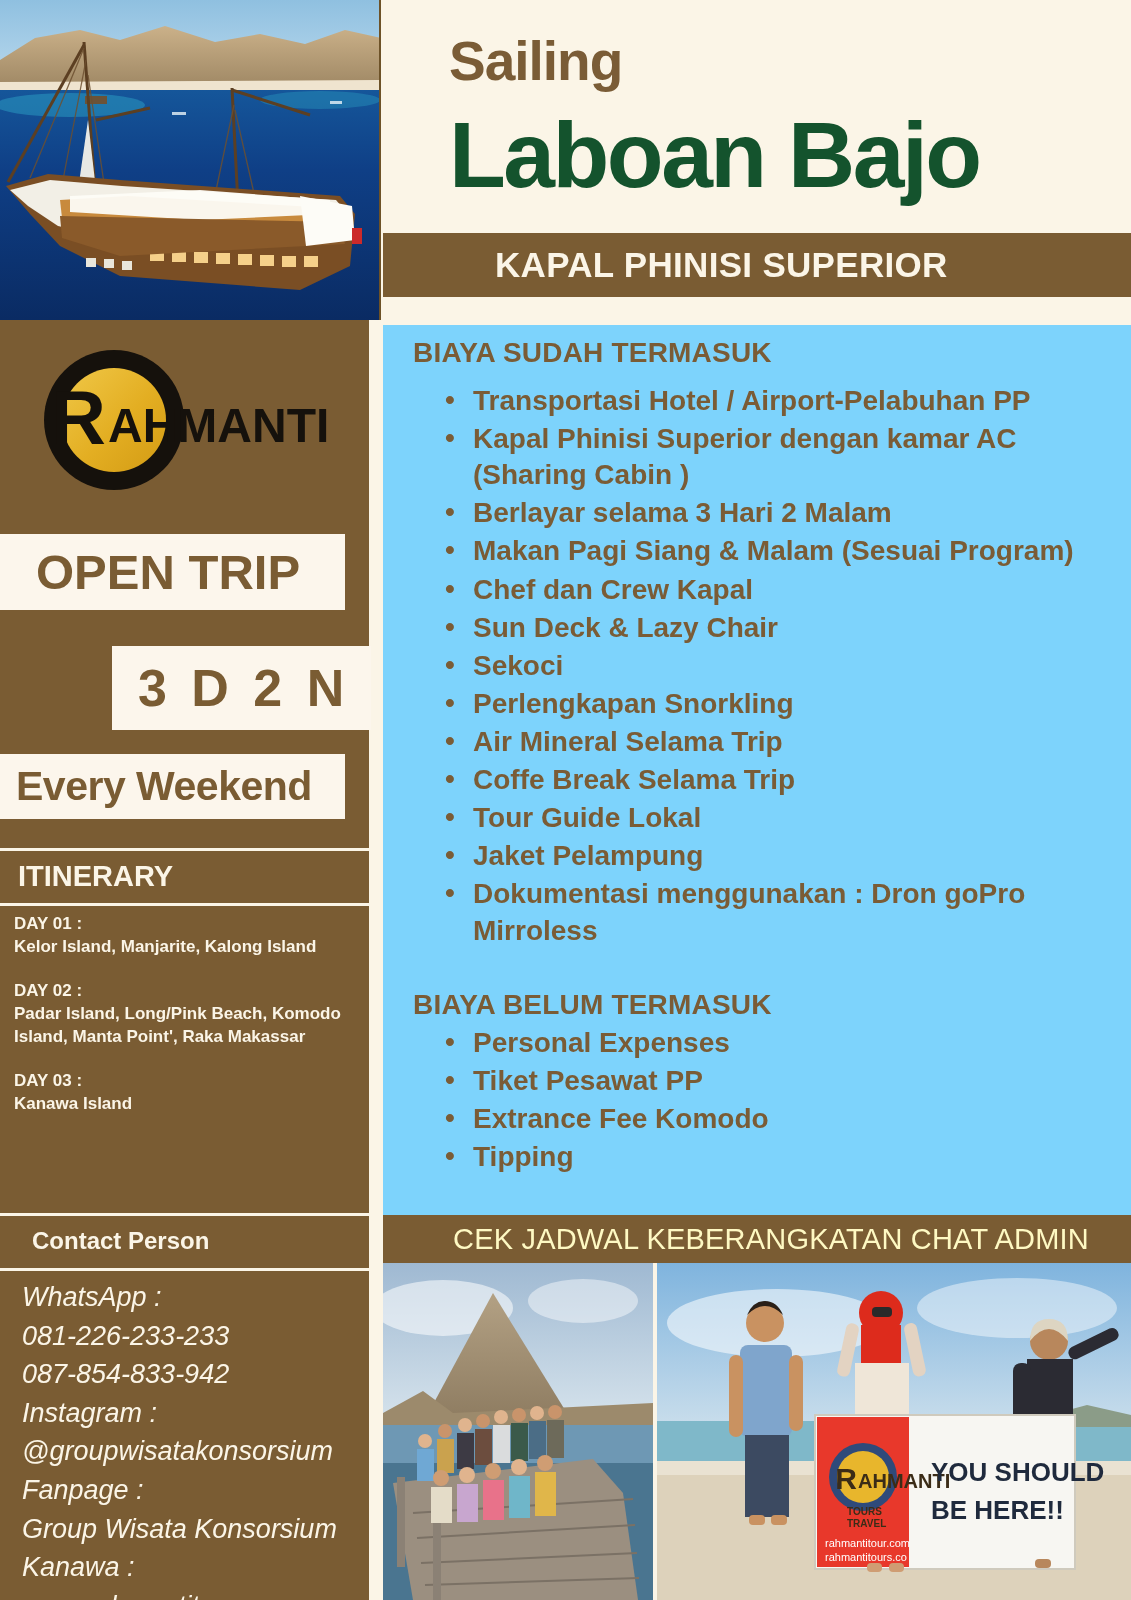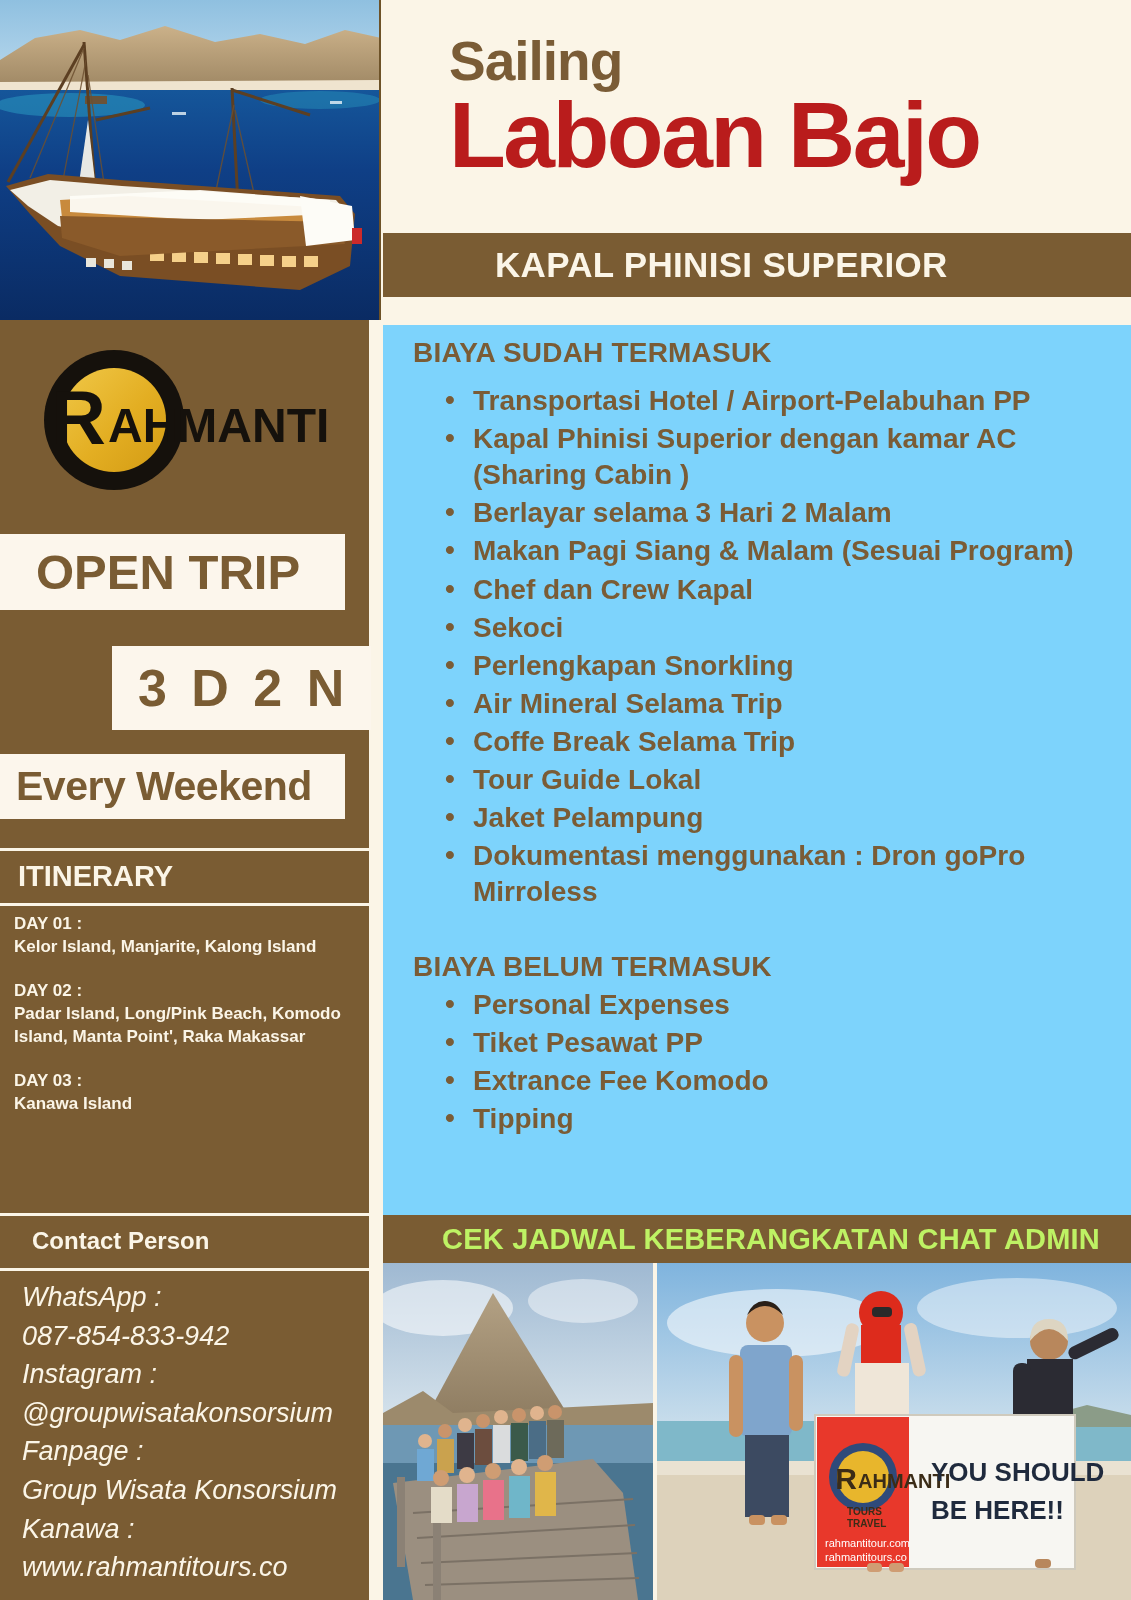--- a/index.html
+++ b/index.html
@@ -31,22 +31,22 @@
   #title-block {
     left: 383px; top: 12px; width: 748px; height: 194px;
     background: #FBF5E7;
     padding: 22px 0 0 66px;
   }
   #title-small {
     font-size: 55px; font-weight: 800; color: #7A5C36;
     letter-spacing: -1px; line-height: 1.0;
   }
   #title-large {
-    font-size: 93px; font-weight: 800; color: #b91c1c;
-    letter-spacing: -2.5px; line-height: 1.0; margin-top: 0;
+    font-size: 93px; font-weight: 800; color: #14532d;
+    letter-spacing: -2.5px; line-height: 1.0; margin-top: 20px;
   }
   #subtitle-band {
     left: 383px; top: 233px; width: 748px; height: 64px;
     background: #7A5C33;
     display: flex; align-items: center;
     padding-left: 112px;
   }
   #subtitle-band .txt {
     color: #FBF5E7; font-size: 35px; font-weight: 700; letter-spacing: 0.3px;
   }
@@ -143,21 +143,21 @@
   #excluded-head { margin-top: 40px; }
   #excluded-list { margin-top: 4px; padding-left: 60px; list-style: none; }
 
   
   #bottom-banner {
     left: 383px; top: 1215px; width: 748px; height: 48px;
     background: #7A5C33;
     display: flex; align-items: center; justify-content: center;
   }
   #bottom-banner .txt {
-    color: #bef264; font-size: 29px; font-weight: 700; letter-spacing: 0.2px; margin-left: 28px;
+    color: #fef9c3; font-size: 29px; font-weight: 400; letter-spacing: 0.2px; margin-left: 28px;
   }
 
   
   #photo-left {
     left: 383px; top: 1263px; width: 270px; height: 337px; overflow: hidden;
     background: #9fb7c9;
   }
   #photo-right {
     left: 657px; top: 1263px; width: 474px; height: 337px; overflow: hidden;
     background: #bcd6e6;
@@ -297,38 +297,40 @@
     </div>
 
     <div class="hr-line" id="hr-3"></div>
     <div id="contact-title">
       <span>Contact Person</span>
     </div>
     <div class="hr-line" id="hr-4"></div>
 
     <div id="contact-body">
       <div>WhatsApp :</div>
+      <div>081-226-233-233</div>
       <div>087-854-833-942</div>
       <div>Instagram :</div>
       <div>@groupwisatakonsorsium</div>
       <div>Fanpage    :</div>
       <div>Group Wisata Konsorsium</div>
       <div>Kanawa     :</div>
       <div>www.rahmantitours.co</div>
     </div>
   </div>
 
   <div class="abs" id="content-panel">
     <div class="section-head">BIAYA SUDAH TERMASUK</div>
     <ul id="included-list">
       <li>Transportasi Hotel / Airport-Pelabuhan PP</li>
       <li>Kapal Phinisi Superior dengan kamar AC (Sharing Cabin )</li>
       <li>Berlayar selama 3 Hari 2 Malam</li>
       <li>Makan Pagi Siang &amp; Malam (Sesuai Program)</li>
       <li>Chef dan Crew Kapal</li>
+      <li>Sun Deck &amp; Lazy Chair</li>
       <li>Sekoci</li>
       <li>Perlengkapan Snorkling</li>
       <li>Air Mineral Selama Trip</li>
       <li>Coffe Break Selama Trip</li>
       <li>Tour Guide Lokal</li>
       <li>Jaket Pelampung</li>
       <li>Dokumentasi menggunakan : Dron goPro Mirroless</li>
     </ul>
 
     <div class="section-head" id="excluded-head">BIAYA BELUM TERMASUK</div>

